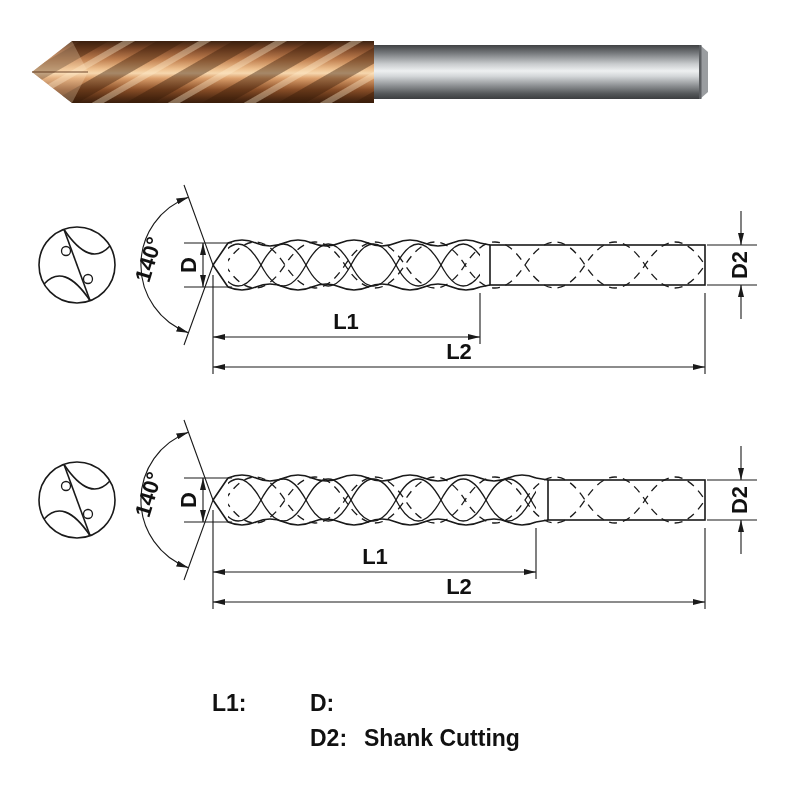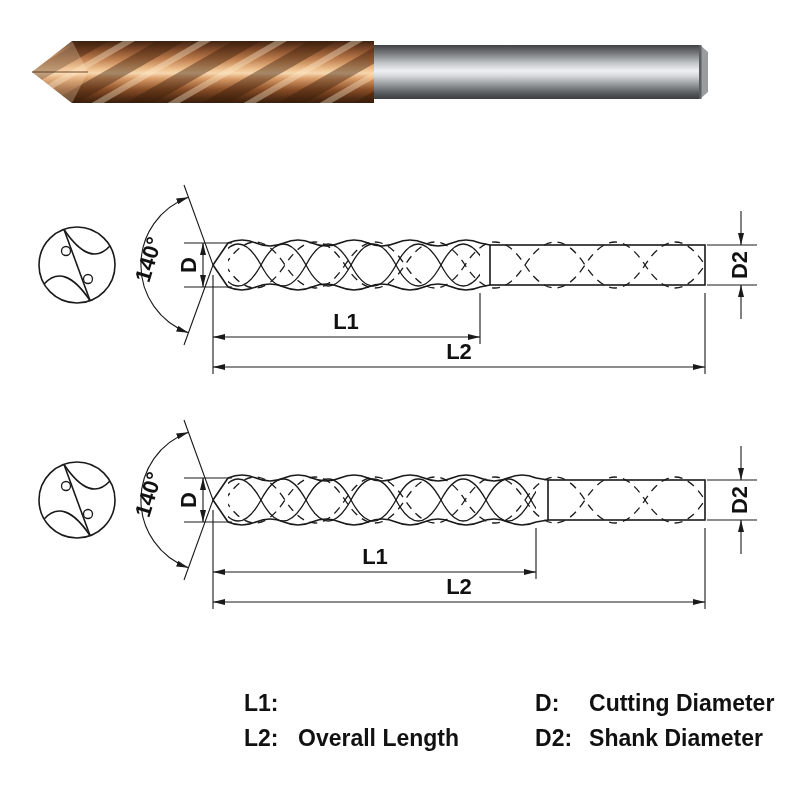--- a/index.html
+++ b/index.html
@@ -16,21 +16,21 @@
     position: absolute;
     left: 212px;
     top: 686px;
     display: flex;
     gap: 44px;
     font-size: 23px;
     font-weight: bold;
     color: #111111;
   }
   .legend-col { display: flex; flex-direction: column; }
-  .legend-row { display: flex; line-height: 35px; margin-left: 32px; }
+  .legend-row { display: flex; line-height: 35px; }
   .legend-key { min-width: 54px; }
 </style>
 </head>
 <body>
 
 <div class="page">
 
 <svg class="diagram-svg" width="800" height="800" viewBox="0 0 800 800">
   <defs>
     <marker id="arr" viewBox="0 0 12 6" refX="12" refY="3" markerWidth="12" markerHeight="6" markerUnits="userSpaceOnUse" orient="auto-start-reverse">
@@ -185,30 +185,25 @@
       <text x="459" y="594" text-anchor="middle">L2</text>
     </g>
   </g>
 </svg>
 
   <div class="legend">
     <div class="legend-col">
       <div class="legend-row">
         <span class="legend-key">L1:</span>
       </div>
-      <div class="legend-row">
-        <span class="legend-key">L2:</span>
-        <span class="legend-value">Overall Length</span>
-      </div>
     </div>
     <div class="legend-col">
       <div class="legend-row">
         <span class="legend-key">D:</span>
-        <span class="legend-value">Cutting Diameter</span>
       </div>
       <div class="legend-row">
         <span class="legend-key">D2:</span>
-        <span class="legend-value">Shank Diameter</span>
+        <span class="legend-value">Shank Cutting</span>
       </div>
     </div>
   </div>
 
 </div>
 
 </body></html>

